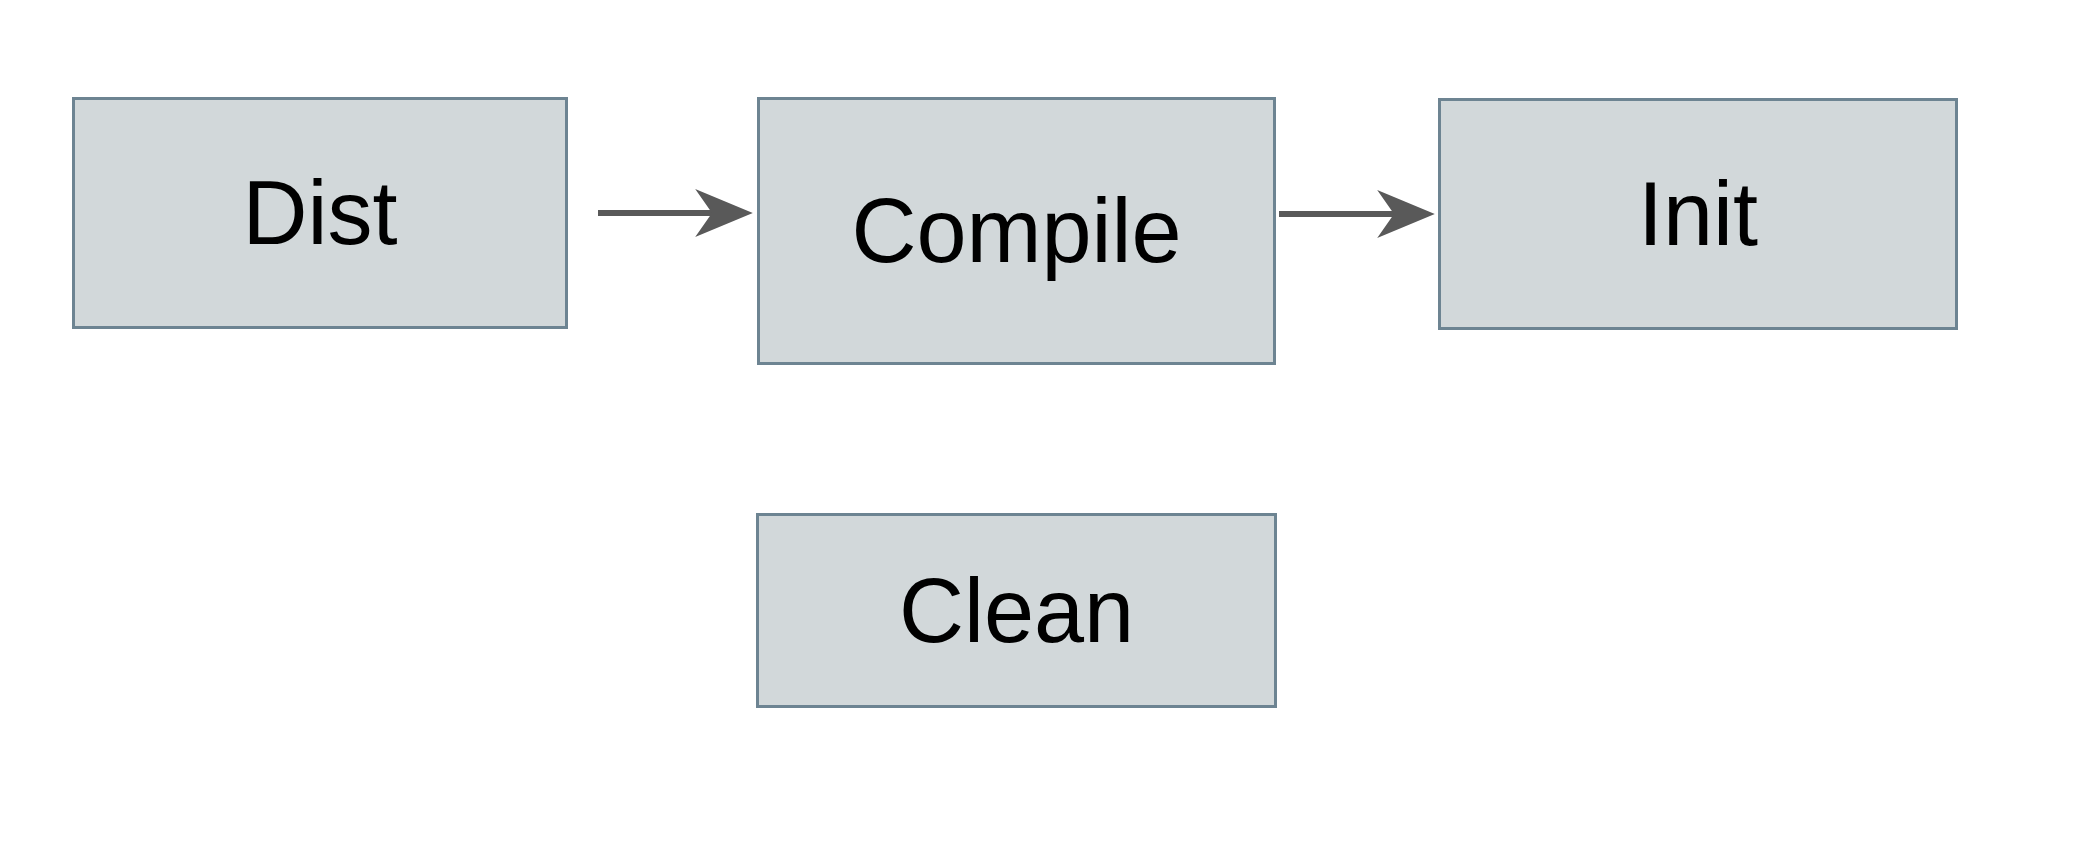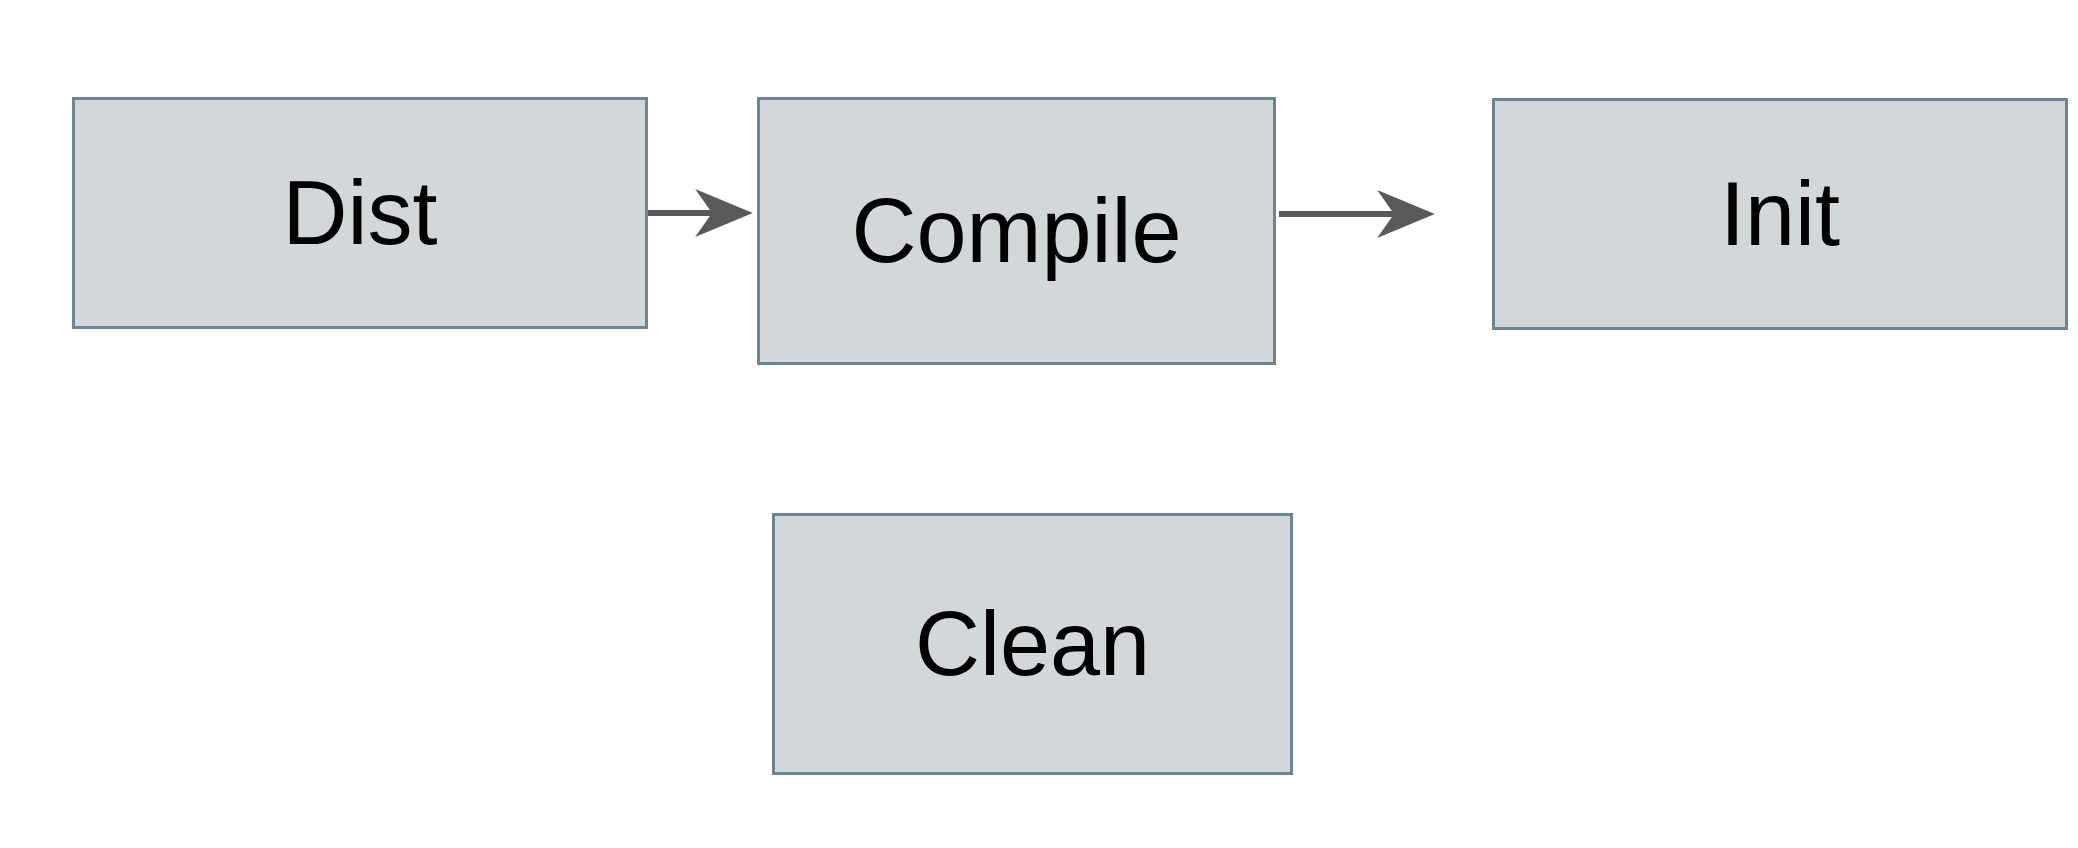--- a/index.html
+++ b/index.html
@@ -30,24 +30,24 @@
     align-items: center;
     justify-content: center;
   }
   .node-label {
     font-size: 90px;
     line-height: 1;
     font-weight: 400;
     color: var(--text-color, #000000);
     white-space: nowrap;
   }
-  #node-dist    { left: 72px;   top: 97px;  width: 576px; height: 232px; }
+  #node-dist    { left: 72px;   top: 97px;  width: 496px; height: 232px; }
   #node-compile { left: 757px;  top: 97px;  width: 519px; height: 268px; }
-  #node-init    { left: 1492px; top: 98px;  width: 576px; height: 232px; }
-  #node-clean   { left: 772px;  top: 513px; width: 521px; height: 262px; }
+  #node-init    { left: 1438px; top: 98px;  width: 520px; height: 232px; }
+  #node-clean   { left: 756px;  top: 513px; width: 521px; height: 195px; }
   svg.arrows-layer {
     position: absolute;
     left: 0;
     top: 0;
     pointer-events: none;
   }
   svg.arrows-layer line {
     stroke: var(--arrow-color, #595959);
     stroke-width: 6;
   }

